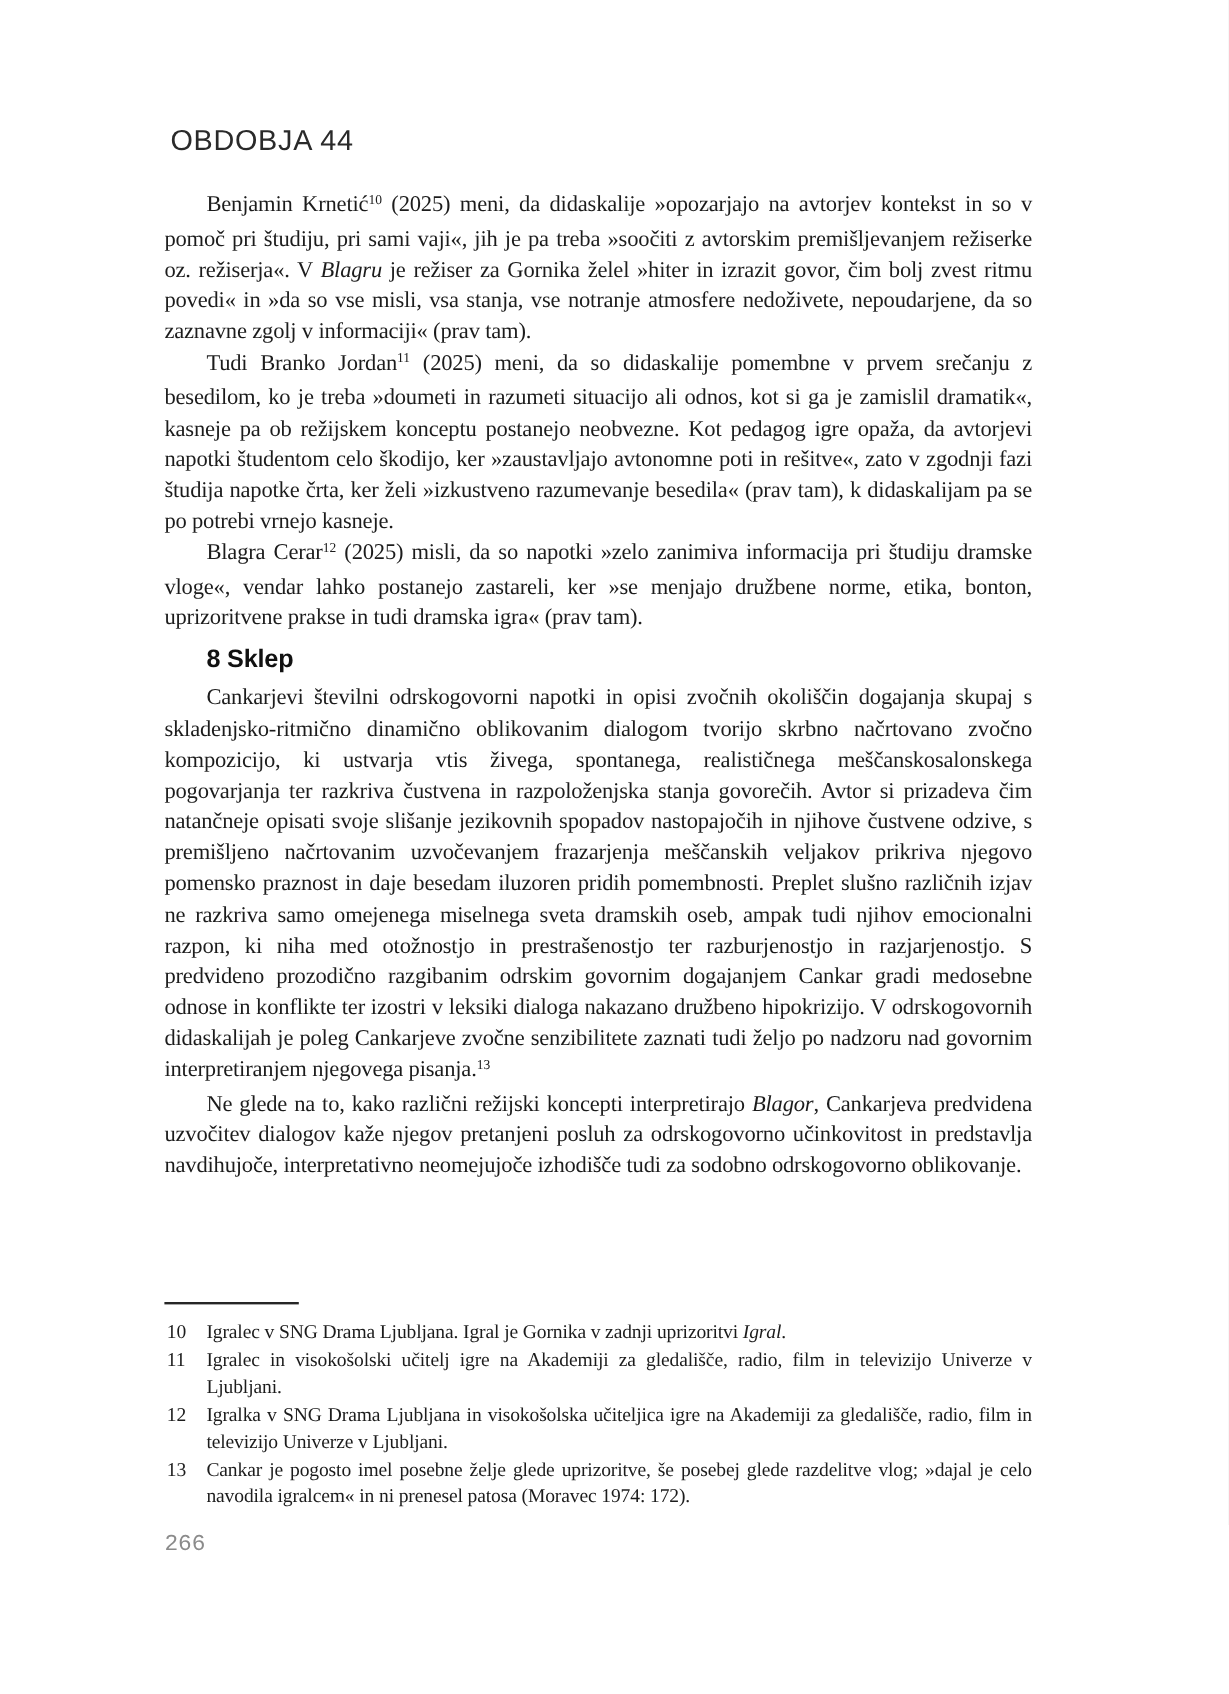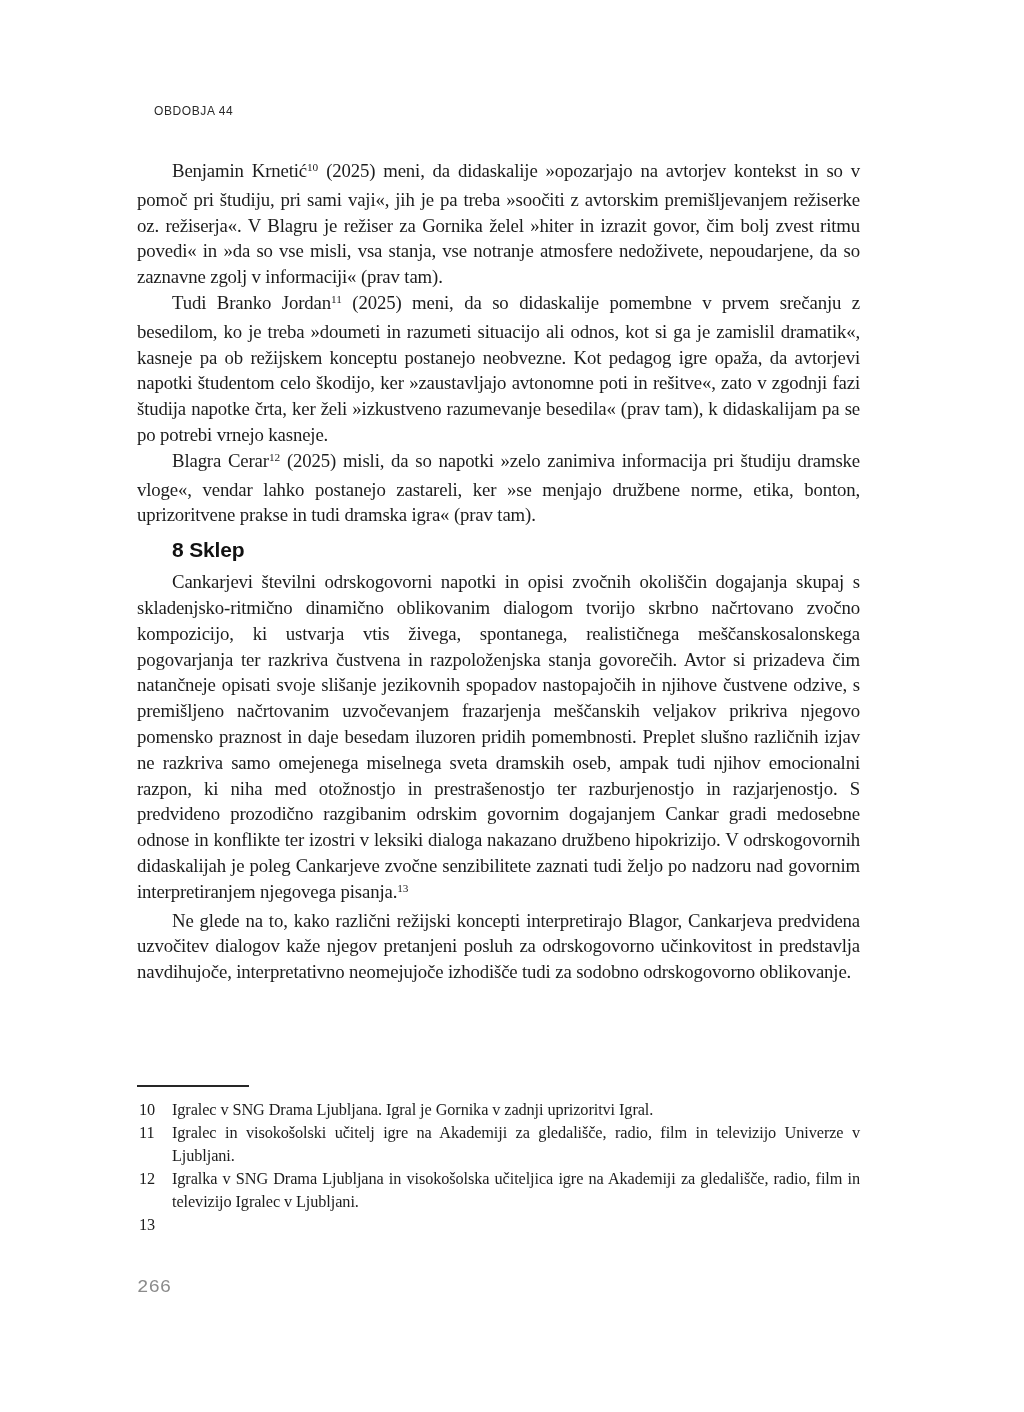--- a/index.html
+++ b/index.html
@@ -6,24 +6,24 @@
   .page {
     position: relative;
     width: 1024px;
     height: 1412px;
     background: #ffffff;
     color: var(--text-color, #1c1c1c);
     overflow: hidden;
   }
   .journal {
     position: absolute;
-    left: 154px;
+    left: 142px;
     top: 104px;
     font-family: "Liberation Sans", sans-serif;
-    font-size: 12px;
+    font-size: 24px;
     letter-spacing: 0.6px;
     color: #2a2a2a;
   }
   .body-text {
     position: absolute;
     left: 137px;
     top: 158px;
     width: 723px;
     font-family: "Liberation Serif", serif;
     font-size: 18.8px;
@@ -37,21 +37,21 @@
     font-size: 21px;
     line-height: 28px;
     color: #111;
   }
   .sec-heading.not-first { margin-top: 8px; }
   .par {
     margin: 0;
     text-indent: 35px;
     text-align: justify;
   }
-  .it { }
+  .it { font-style: italic; }
   .sup {
     font-size: 0.6em;
     position: relative;
     top: -0.5em;
     letter-spacing: 0;
   }
   .footnotes {
     position: absolute;
     left: 137px;
     top: 1085px;
@@ -99,19 +99,19 @@
       <h2 class="sec-heading not-first">8 Sklep</h2>
       <p class="par"><span>Cankarjevi številni odrskogovorni napotki in opisi zvočnih okoliščin dogajanja skupaj s skladenjsko-ritmično dinamično oblikovanim dialogom tvorijo skrbno načrtovano zvočno kompozicijo, ki ustvarja vtis živega, spontanega, realističnega meščanskosalonskega pogovarjanja ter razkriva čustvena in razpoloženjska stanja govorečih. Avtor si prizadeva čim natančneje opisati svoje slišanje jezikovnih spopadov nastopajočih in njihove čustvene odzive, s premišljeno načrtovanim uzvočevanjem frazarjenja meščanskih veljakov prikriva njegovo pomensko praznost in daje besedam iluzoren pridih pomembnosti. Preplet slušno različnih izjav ne razkriva samo omejenega miselnega sveta dramskih oseb, ampak tudi njihov emocionalni razpon, ki niha med otožnostjo in prestrašenostjo ter razburjenostjo in razjarjenostjo. S predvideno prozodično razgibanim odrskim govornim dogajanjem Cankar gradi medosebne odnose in konflikte ter izostri v leksiki dialoga nakazano družbeno hipokrizijo. V odrskogovornih didaskalijah je poleg Cankarjeve zvočne senzibilitete zaznati tudi željo po nadzoru nad govornim interpretiranjem njegovega pisanja.</span><span class="sup">13</span></p>
       <p class="par"><span>Ne glede na to, kako različni režijski koncepti interpretirajo </span><span class="it">Blagor</span><span>, Cankarjeva predvidena uzvočitev dialogov kaže njegov pretanjeni posluh za odrskogovorno učinkovitost in predstavlja navdihujoče, interpretativno neomejujoče izhodišče tudi za sodobno odrskogovorno oblikovanje.</span></p>
     </main>
 
   <div class="footnotes">
     <div class="fn-rule"></div>
     <div id="fn-list">
         <div class="footnote"><span class="fn-num">10</span><span>Igralec v SNG Drama Ljubljana. Igral je Gornika v zadnji uprizoritvi </span><span class="it">Igral</span><span>.</span></div>
         <div class="footnote"><span class="fn-num">11</span><span>Igralec in visokošolski učitelj igre na Akademiji za gledališče, radio, film in televizijo Univerze v Ljubljani.</span></div>
-        <div class="footnote"><span class="fn-num">12</span><span>Igralka v SNG Drama Ljubljana in visokošolska učiteljica igre na Akademiji za gledališče, radio, film in televizijo Igralec v Ljubljani.</span></div>
-        <div class="footnote"><span class="fn-num">13</span></div>
+        <div class="footnote"><span class="fn-num">12</span><span>Igralka v SNG Drama Ljubljana in visokošolska učiteljica igre na Akademiji za gledališče, radio, film in televizijo Univerze v Ljubljani.</span></div>
+        <div class="footnote"><span class="fn-num">13</span><span>Cankar je pogosto imel posebne želje glede uprizoritve, še posebej glede razdelitve vlog; »dajal je celo navodila igralcem« in ni prenesel patosa (Moravec 1974: 172).</span></div>
       </div>
   </div>
 
   <div class="pageno">266</div>
 </div>
 
 </body></html>

